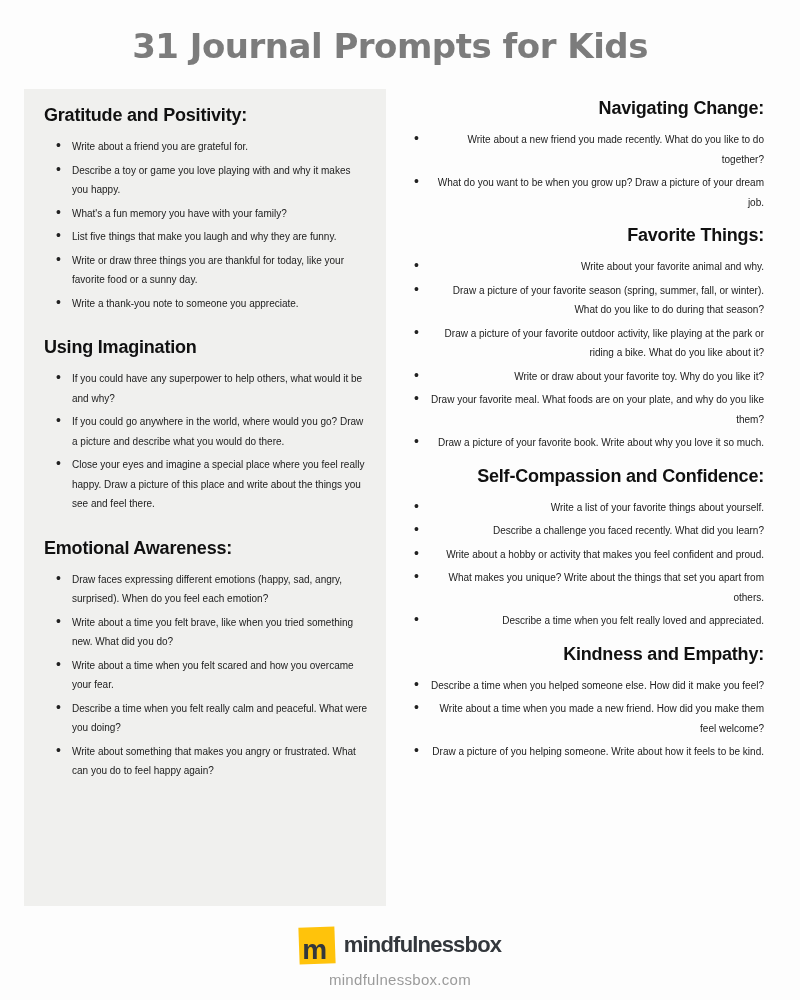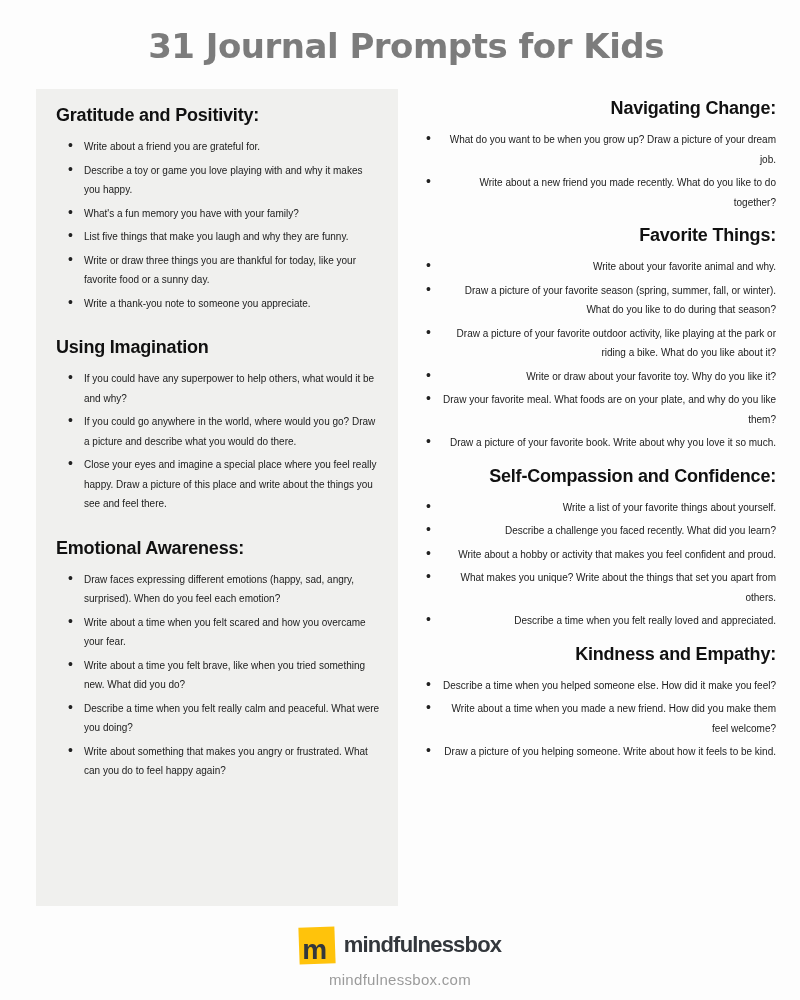--- a/index.html
+++ b/index.html
@@ -6,28 +6,28 @@
   html,body { width:800px; height:1000px; }
   body {
     font-family:"Liberation Sans", sans-serif;
     background:#fdfdfd;
     color:#212121;
     overflow:hidden;
   }
   .page { position:relative; width:800px; height:1000px; background:var(--page-bg,#fdfdfd); overflow:hidden; }
 
   .page-title {
-    position:absolute; top:26px; left:16px; width:780px;
+    position:absolute; top:26px; left:0; width:780px;
     text-align:center;
     font-family:"DejaVu Sans", sans-serif;
     font-size:34px; font-weight:bold; letter-spacing:-0.5px;
     color:var(--title-color,#7c7c7c);
   }
 
-  .content { position:absolute; top:89px; left:36px; display:flex; }
+  .content { position:absolute; top:89px; left:24px; display:flex; }
   .col-left {
     width:362px; min-height:817px; flex-shrink:0;
     background:var(--panel-bg,#f0f0ee);
     padding:16px 18px 20px 20px;
   }
   .col-right { width:378px; padding:9px 0 0 16px; }
 
   .section h2 {
     font-size:18px; font-weight:bold; color:#111111;
     letter-spacing:-0.2px; margin-bottom:11px;
@@ -90,33 +90,33 @@
           <ul>
             <li>If you could have any superpower to help others, what would it be and why?</li>
             <li>If you could go anywhere in the world, where would you go? Draw a picture and describe what you would do there.</li>
             <li>Close your eyes and imagine a special place where you feel really happy. Draw a picture of this place and write about the things you see and feel there.</li>
           </ul>
         </section>
         <section class="section">
           <h2>Emotional Awareness:</h2>
           <ul>
             <li>Draw faces expressing different emotions (happy, sad, angry, surprised). When do you feel each emotion?</li>
+            <li>Write about a time you felt brave, like when you tried something new. What did you do?</li>
             <li>Write about a time when you felt scared and how you overcame your fear.</li>
-            <li>Write about a time you felt brave, like when you tried something new. What did you do?</li>
             <li>Describe a time when you felt really calm and peaceful. What were you doing?</li>
             <li>Write about something that makes you angry or frustrated. What can you do to feel happy again?</li>
           </ul>
         </section>
       </div>
     <div class="col-right">
         <section class="section">
           <h2>Navigating Change:</h2>
           <ul>
+            <li>Write about a new friend you made recently. What do you like to do together?</li>
             <li>What do you want to be when you grow up? Draw a picture of your dream job.</li>
-            <li>Write about a new friend you made recently. What do you like to do together?</li>
           </ul>
         </section>
         <section class="section">
           <h2>Favorite Things:</h2>
           <ul>
             <li>Write about your favorite animal and why.</li>
             <li>Draw a picture of your favorite season (spring, summer, fall, or winter). What do you like to do during that season?</li>
             <li>Draw a picture of your favorite outdoor activity, like playing at the park or riding a bike. What do you like about it?</li>
             <li>Write or draw about your favorite toy. Why do you like it?</li>
             <li>Draw your favorite meal. What foods are on your plate, and why do you like them?</li>

